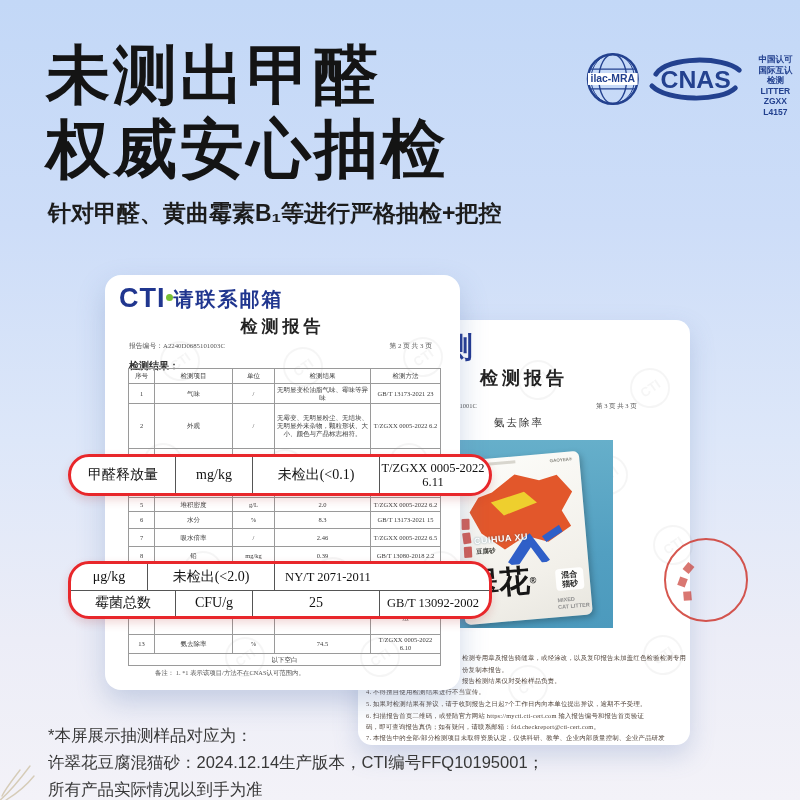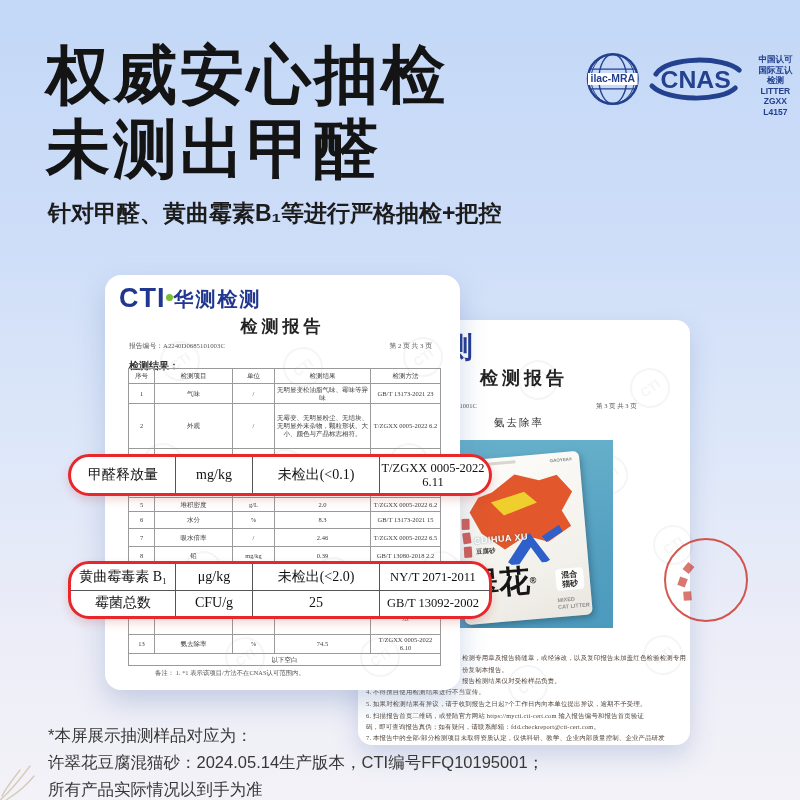--- a/index.html
+++ b/index.html
@@ -65,22 +65,22 @@
     color:#383838;z-index:1;}
   .sprig{position:absolute;left:-4px;top:752px;opacity:.55;}
 </style>
 </head>
 <body>
 
 <div class="canvas">
 
   <div class="hero">
     <div class="title">
+      <div>未测出甲醛</div>
       <div>权威安心抽检</div>
-      <div>未测出甲醛</div>
     </div>
 
     <div class="logos">
 
       <svg width="54" height="54" viewBox="0 0 54 54">
         <circle cx="27" cy="27" r="25" fill="none" stroke="#23418f" stroke-width="2.5"></circle>
         <ellipse cx="27" cy="27" rx="14" ry="25" fill="none" stroke="#23418f" stroke-width="1.4"></ellipse>
         <ellipse cx="27" cy="27" rx="22" ry="25" fill="none" stroke="#23418f" stroke-width="1"></ellipse>
         <path d="M4,17 H50 M4,37 H50" stroke="#23418f" stroke-width="1.2" fill="none"></path>
         <rect x="2" y="21" width="50" height="12" fill="#ffffff"></rect>
@@ -175,21 +175,21 @@
     <div class="wm" style="left:284px;top:168px;">CTI</div>
     <div class="wm" style="left:78px;top:276px;">CTI</div>
     <div class="wm" style="left:208px;top:282px;">CTI</div>
     <div class="wm" style="left:316px;top:276px;">CTI</div>
     <div class="wm" style="left:120px;top:362px;">CTI</div>
     <div class="wm" style="left:255px;top:362px;">CTI</div>
 
     <div class="cti-logo">
       <span class="cti-txt">CTI</span>
       <span class="cti-dot"></span>
-      <span class="cti-cn">华测检测</span>
+      <span class="cti-cn">请联系邮箱</span>
     </div>
     <div class="rep-title" style="top:40px;left:0;font-size:17px;letter-spacing:4px;">检测报告</div>
     <div class="tiny" style="left:24px;top:66px;font-size:6.8px;">报告编号：A2240D0685101003C</div>
     <div class="tiny" style="right:28px;top:66px;font-size:6.8px;">第 2 页 共 3 页</div>
     <div class="tiny" style="left:24px;top:84px;font-size:10px;font-weight:700;color:#333;">检测结果：</div>
 
     <div class="tbl-wrap">
       <table class="rpt">
         <colgroup>
             <col style="width:26px">
@@ -287,36 +287,35 @@
 
   <div class="callout callout-1">
     <div class="c-cell cw1">甲醛释放量</div>
     <div class="c-cell cw2">mg/kg</div>
     <div class="c-cell cw3">未检出(&lt;0.1)</div>
     <div class="c-cell cw4">T/ZGXX 0005-2022 6.11</div>
   </div>
 
   <div class="callout callout-2">
     <div class="c-row">
-      <div class="c-cell cw1">黄曲霉毒素 B₁</div>
       <div class="c-cell cw2">μg/kg</div>
       <div class="c-cell cw3">未检出(&lt;2.0)</div>
       <div class="c-cell cw4">NY/T 2071-2011</div>
     </div>
     <div class="c-row">
       <div class="c-cell cw1">霉菌总数</div>
       <div class="c-cell cw2">CFU/g</div>
       <div class="c-cell cw3">25</div>
       <div class="c-cell cw4">GB/T 13092-2002</div>
     </div>
   </div>
 
   <div class="footnote">
     <div>*本屏展示抽测样品对应为：</div>
-    <div>许翠花豆腐混猫砂：2024.05.14生产版本，CTI编号FFQ10195001；</div>
+    <div>许翠花豆腐混猫砂：2024.12.14生产版本，CTI编号FFQ10195001；</div>
     <div>所有产品实际情况以到手为准</div>
   </div>
 
   <svg class="sprig" width="64" height="52" viewBox="0 0 64 52">
     <path d="M2,50 C14,40 22,30 34,14 M10,48 C20,42 30,34 38,24 M6,44 C10,36 18,26 24,18" stroke="#bfae84" stroke-width="1.4" fill="none" stroke-linecap="round"></path>
   </svg>
 
 </div>
 
 </body></html>

